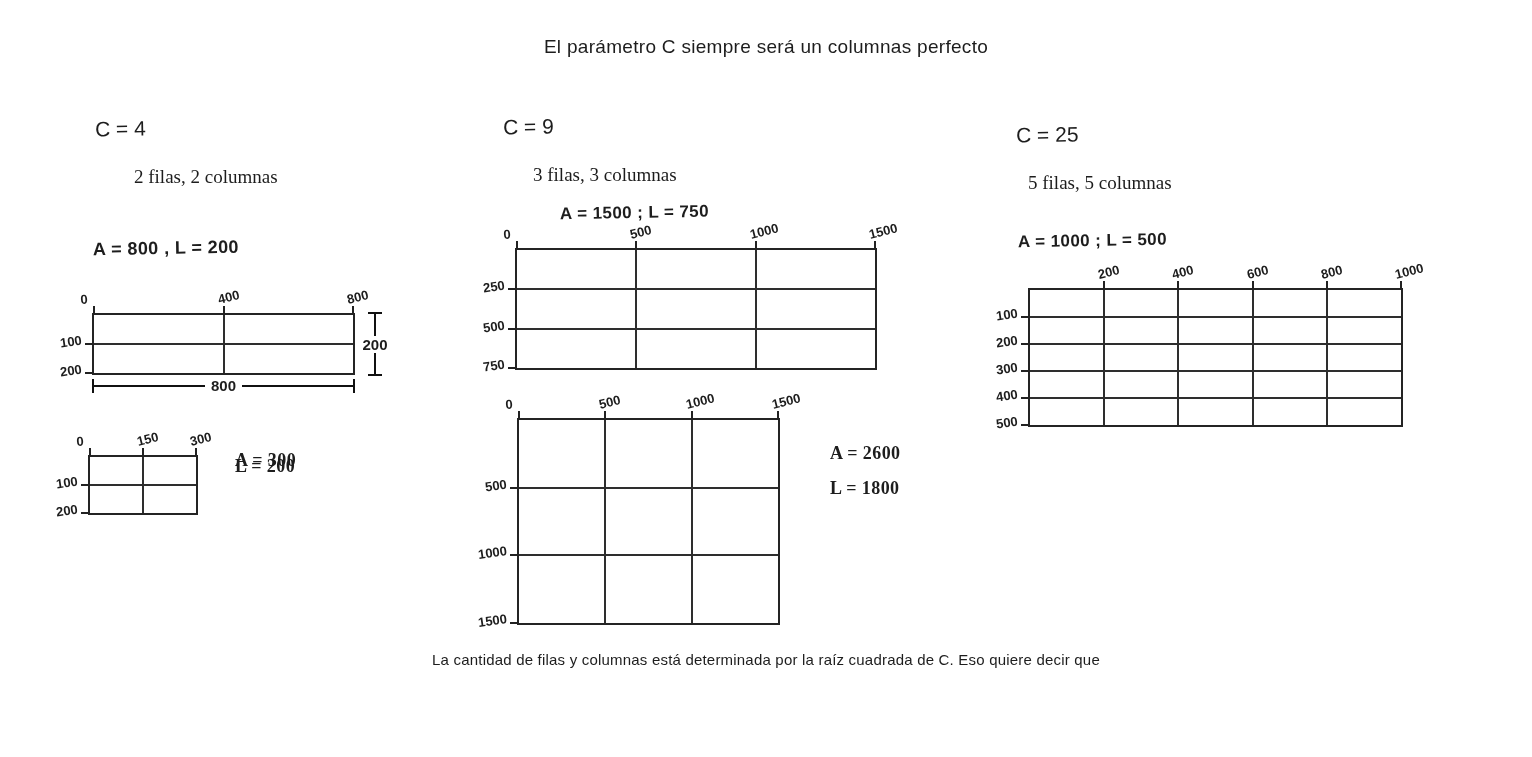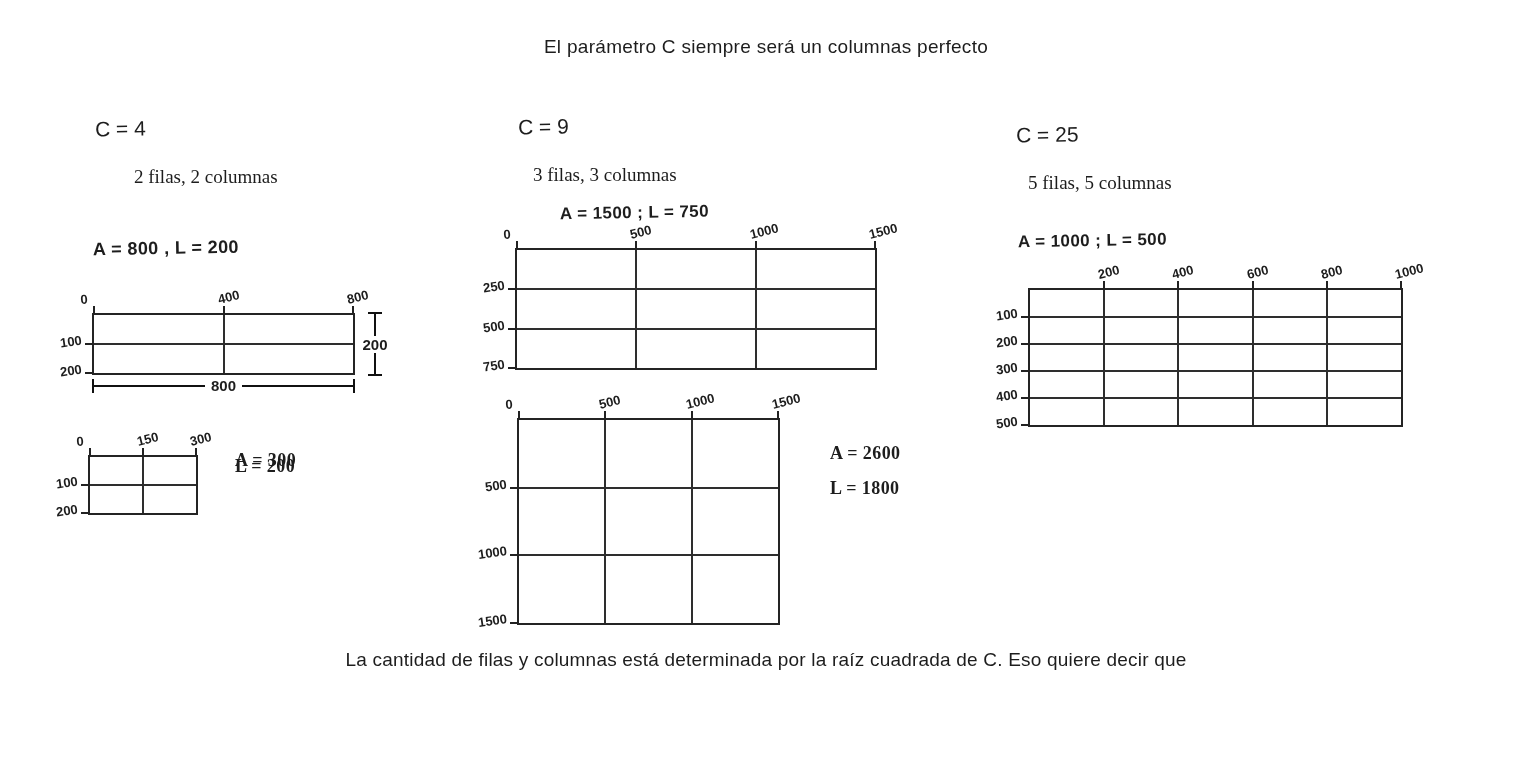--- a/index.html
+++ b/index.html
@@ -27,21 +27,21 @@
     transform:rotate(-8deg);white-space:nowrap;}
 
   .dim-v{position:absolute;display:flex;flex-direction:column;align-items:center;width:30px;}
   .dim-v .cap-h{width:14px;height:2px;background:#111;flex:0 0 2px;}
   .dim-v .stem{width:2px;flex:1;background:#111;}
   .dim-h{position:absolute;display:flex;align-items:center;height:15px;}
   .dim-h .cap-v{width:2px;height:14px;background:#111;flex:0 0 2px;}
   .dim-h .line{height:2px;background:#111;flex:1;}
   .dim-label{font-size:15px;font-weight:700;padding:1px 6px;line-height:1;}
 
-  .footer{position:absolute;left:36px;right:36px;text-align:center;font-size:19px;line-height:32px;letter-spacing:.2px;}
+  .footer{position:absolute;left:36px;right:36px;text-align:center;font-size:15px;line-height:32px;letter-spacing:.2px;}
 </style>
 </head>
 <body>
 
 <div class="canvas">
 
   <div class="title">El parámetro C siempre será un columnas perfecto</div>
 
   <div class="txt heading" style="left:95px;top:117px">C = 4</div>
   <div class="txt subtitle" style="left:134px;top:166px">2 filas, 2 columnas</div>
@@ -99,21 +99,21 @@
       <span class="tlabel">100</span>
       </div>
     <div class="tick-left" style="top:100%">
       <span class="tlabel">200</span>
       </div>
   </div>
 
   <div class="txt sidelabel" style="left:235px;top:450px">A = 300</div>
   <div class="txt sidelabel" style="left:235px;top:456px">L = 200</div>
 
-  <div class="txt heading" style="left:518px;top:115px">C = 9</div>
+  <div class="txt heading" style="left:503px;top:115px">C = 9</div>
   <div class="txt subtitle" style="left:533px;top:164px">3 filas, 3 columnas</div>
   <div class="txt params" style="left:560px;top:203px;font-size:17px">A = 1500 ;   L = 750</div>
 
   <div class="grid" style="left:515px;top:248px;width:362px;height:122px">
     <div class="vline" style="left:33.33%"></div>
     <div class="vline" style="left:66.67%"></div>
     <div class="hline" style="top:33.33%"></div>
     <div class="hline" style="top:66.67%"></div>
     <div class="tick-top" style="left:0%">
       <span class="tlabel zero">0</span>

